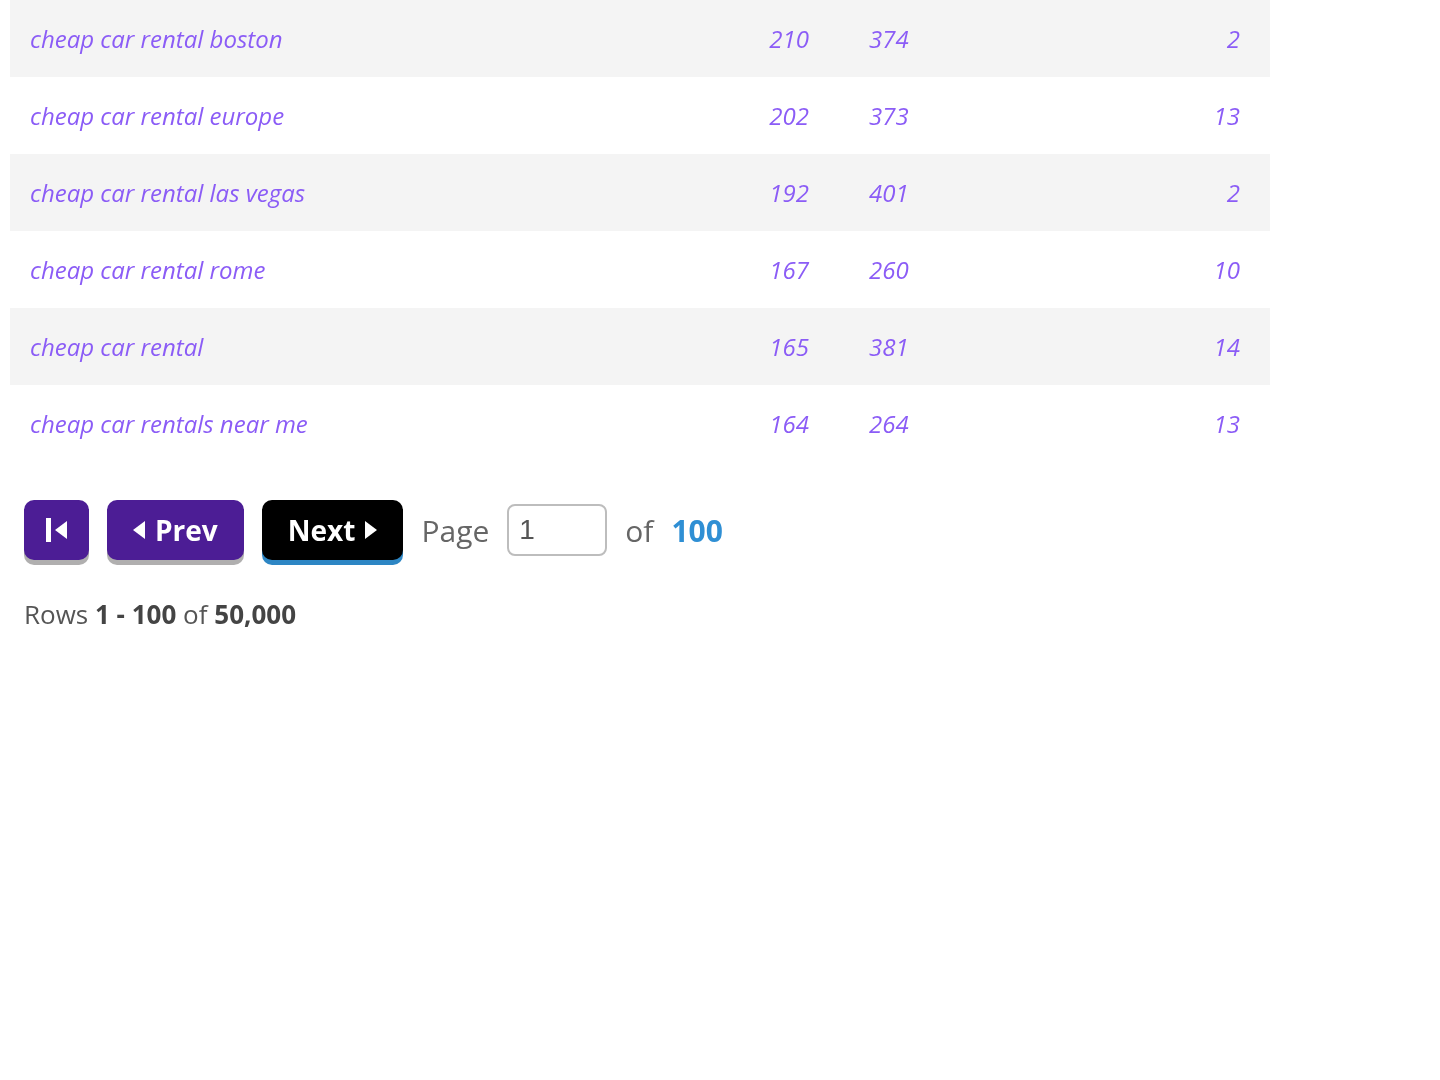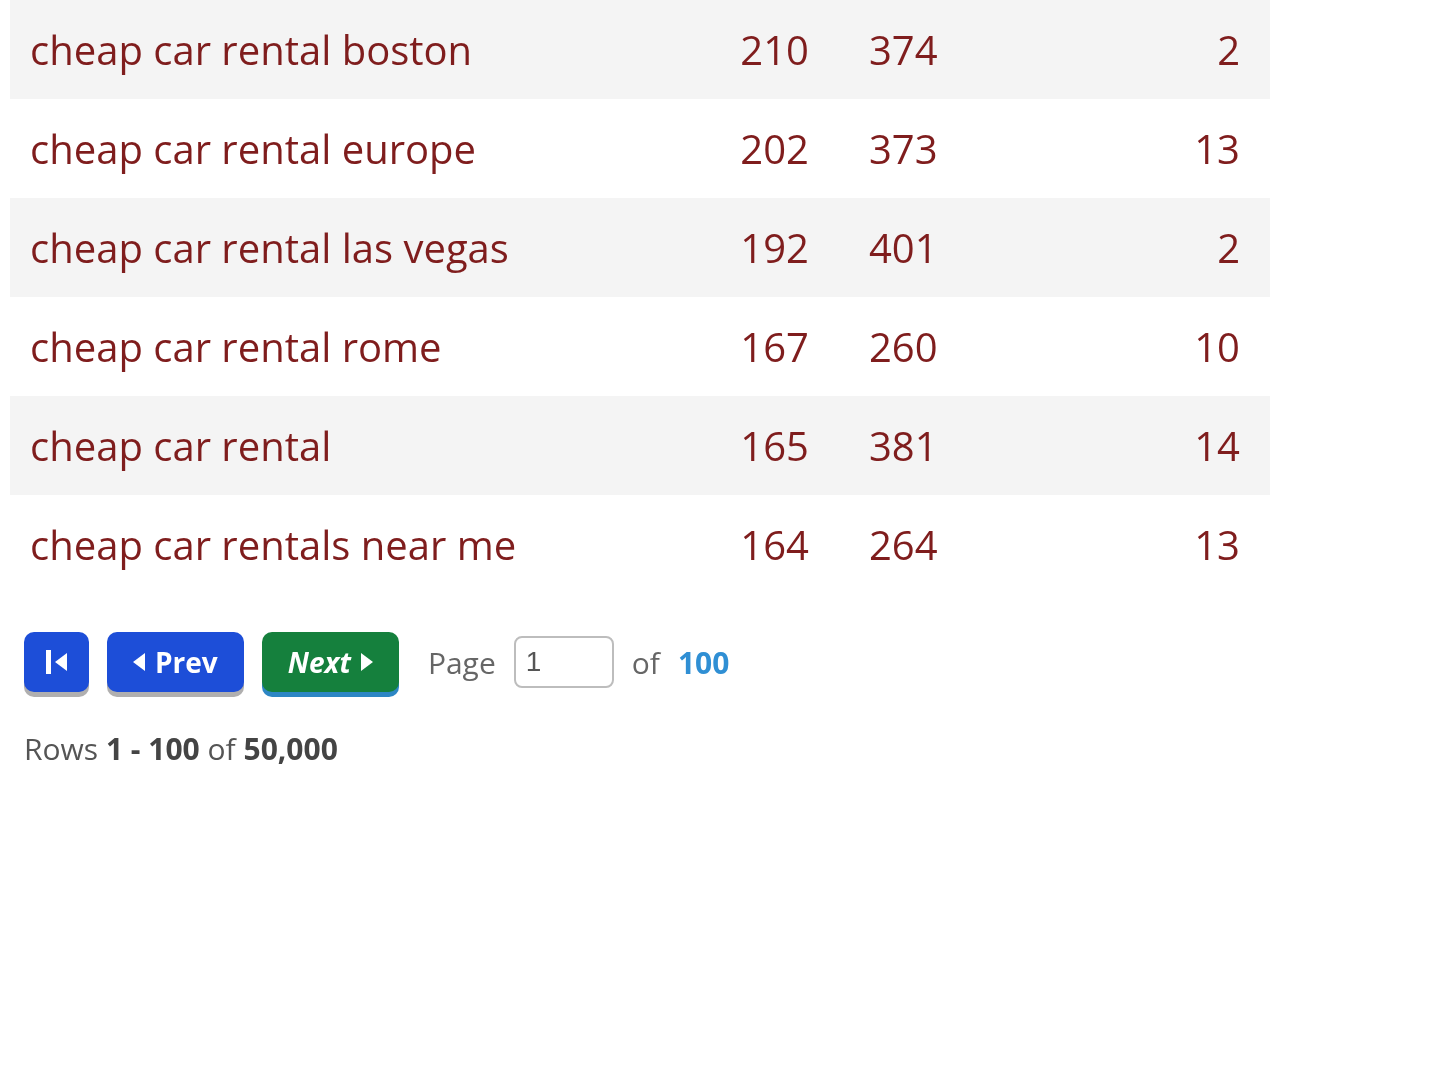--- a/index.html
+++ b/index.html
@@ -8,22 +8,23 @@
     background: #fff;
     color: #555;
   }
   .wrap {
     width: 1280px;
     padding: 0 10px 30px 10px;
   }
   table.data {
     width: 100%;
     border-collapse: collapse;
-    font-size: 40px;
-    color: #7f1d1d;
+    font-size: 24px;
+    color: #8b5cf6;
+    font-style: italic;
   }
   table.data td {
     padding: 22px 20px;
     vertical-align: middle;
   }
   table.data tr.odd { background: #f4f4f4; }
   table.data tr.even { background: #ffffff; }
   table.data td.c1 { width: 43%; text-align: left; }
   table.data td.c2 { width: 22%; text-align: right; padding-left: 40px;}
   table.data td.c3 { width: 22%; text-align: left; padding-left: 40px;}
@@ -47,28 +48,27 @@
     padding: 0 26px;
     border-radius: 10px;
     font-weight: 700;
     font-size: 28px;
     color: #fff;
     cursor: pointer;
     user-select: none;
     position: relative;
   }
   .btn.disabled {
-    background: #1d4ed8;
+    background: #4c1d95;
     box-shadow: 0 5px 0 0 #b0afaf;
     cursor: default;
   }
   .btn.primary {
-    background: #15803d;
+    background: #000000;
     box-shadow: 0 5px 0 0 #2d86c4;
-    font-style: italic;
   }
   .btn .tri-left {
     width: 0; height: 0;
     border-top: 9px solid transparent;
     border-bottom: 9px solid transparent;
     border-right: 12px solid #fff;
     display: inline-block;
   }
   .btn .tri-right {
     width: 0; height: 0;
@@ -78,39 +78,39 @@
     display: inline-block;
   }
   .btn.first {
     padding: 0 22px;
     gap: 2px;
   }
   .btn.first .bar {
     width: 5px; height: 24px; background: #fff; display: inline-block;
     margin-right: 2px;
   }
-  .page-label { margin-left: 11px; }
+  .page-label { margin-left: 0; }
   .page-input {
     width: 100px;
     height: 52px;
     font-size: 28px;
     color: #555;
     border: 2px solid #bdbdbd;
     border-radius: 8px;
     padding: 0 10px;
     text-align: left;
   }
   .total-pages {
     color: #2f8fd4;
     font-weight: 700;
   }
   .rows-line {
     margin-top: 36px;
     padding-left: 14px;
-    font-size: 30px;
+    font-size: 26px;
     color: #555;
   }
   .rows-line b { font-weight: 700; color: #444; }
 </style>
 </head>
 <body>
 
 <div class="wrap">
 
   <table class="data">

